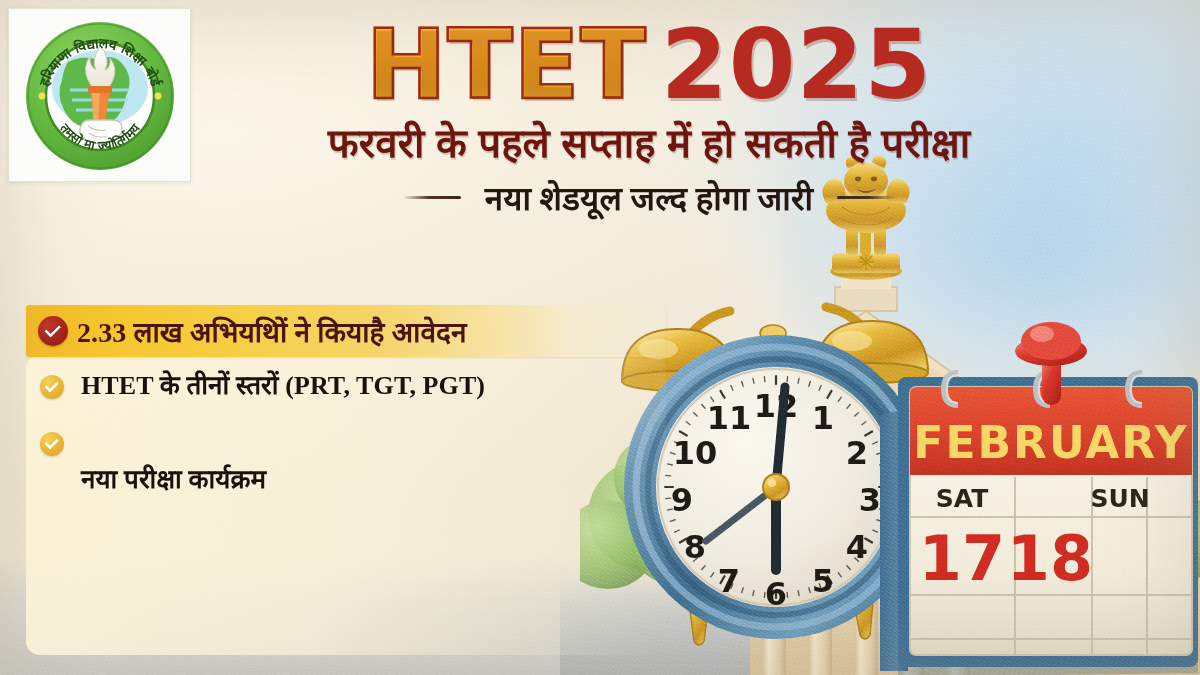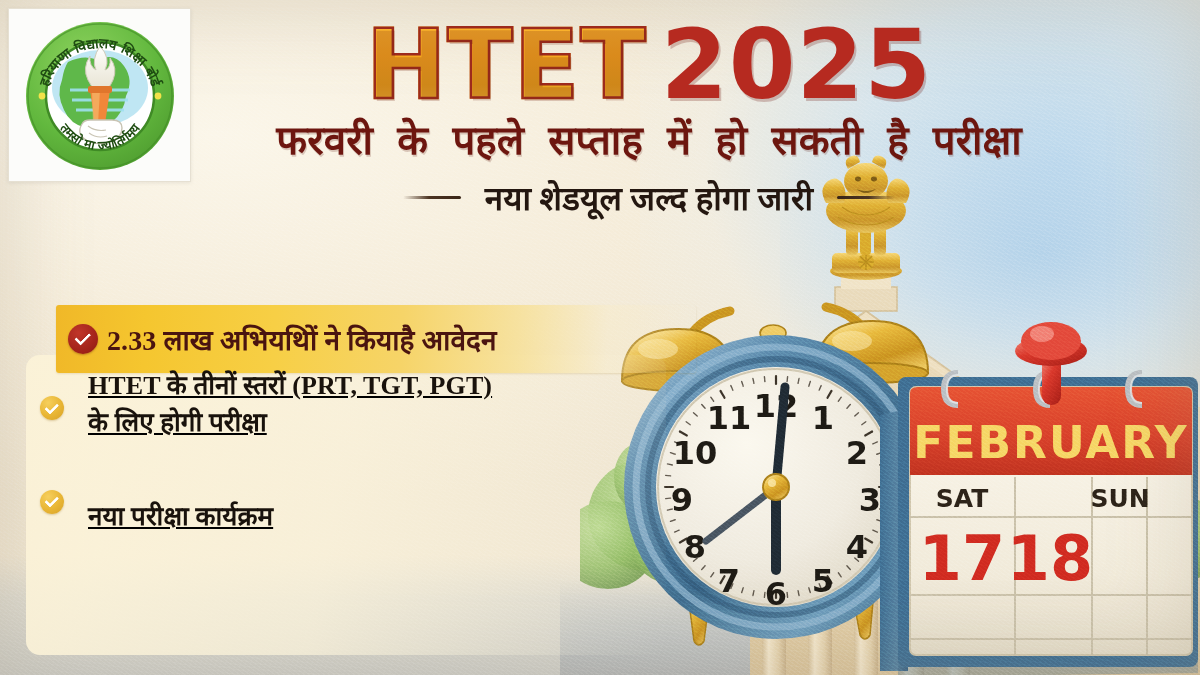--- a/index.html
+++ b/index.html
@@ -93,21 +93,21 @@
     paint-order: stroke fill;
     text-shadow: 2px 3px 0 rgba(120,35,20,.22);
   }
   .title-year {
     color: #b62a20;
     margin-left: 14px;
     text-shadow: 2px 3px 0 rgba(110,25,15,.25);
   }
   .subtitle-hi {
     margin-top: 2px;
-    font-family: Liberation Mono, monospace;
+    font-family: Liberation Sans, sans-serif;
     font-weight: 700;
     font-size: 40px;
     line-height: 1.28;
     color: #6d160f;
     letter-spacing: .2px;
     text-shadow: 1px 1.5px 0 rgba(90,20,12,.20);
     white-space: nowrap;
   }
   .tagline-row {
     margin-top: 6px;
@@ -134,29 +134,28 @@
   .content-panel {
     position: absolute; left: 26px; top: 355px;
     width: 640px; height: 300px;
     background: linear-gradient(100deg, rgba(252,243,216,.92) 0%, rgba(251,243,219,.72) 48%, rgba(250,244,226,.12) 88%, rgba(250,245,230,0) 100%);
     border-radius: 14px;
   }
 
   
   .gold-banner {
     position: absolute; left: 26px; top: 305px;
-    width: 640px; height: 68px;
+    width: 640px; height: 52px;
     border-radius: 3px;
     background: linear-gradient(92deg,
         #f0b828 0%, #f5c62f 14%, #f7cf45 34%, #f6d468 54%,
         rgba(247,222,139,.74) 72%, rgba(249,236,196,.35) 86%, rgba(250,243,222,0) 100%);
     display: flex; align-items: center; gap: 9px;
     padding-left: 12px;
     box-shadow: 0 1px 2px rgba(160,120,30,.18);
-    margin-left: 30px;
   }
   .gold-banner-text {
     font-family: "Liberation Serif", "DejaVu Serif", serif;
     font-weight: 700;
     font-size: 28px;
     color: #4a1410;
     white-space: nowrap;
     letter-spacing: .1px;
   }
   .check-dark {
@@ -176,23 +175,22 @@
     transform: translate(-52%,-58%) rotate(-45deg);
     border-radius: 1px;
   }
 
   
   .bullet-list {
     position: absolute; left: 40px; top: 368px;
     width: 600px;
   }
   .bullet-item {
-    display: flex; align-items: center; gap: 24px;
+    display: flex; align-items: flex-start; gap: 17px;
     margin-bottom: 20px;
-    text-decoration: underline;
   }
   .check-gold {
     flex: 0 0 auto;
     width: 24px; height: 24px; border-radius: 50%;
     margin-top: 7px;
     background: radial-gradient(circle at 34% 28%, #f6cf5d 0%, #e8b534 55%, #d6a128 100%);
     position: relative;
     box-shadow: 0 1px 2px rgba(150,110,25,.30);
   }
   .check-gold::after {
@@ -649,21 +647,20 @@
     <span class="check-dark"></span>
     <span class="gold-banner-text">2.33 लाख अभियथिों ने कियाहै आवेदन</span>
   </div>
 
   <div class="bullet-list">
 
     <div class="bullet-item">
       <span class="check-gold"></span>
       <span class="bullet-text">
         <span>HTET के तीनों स्तरों (PRT, TGT, PGT)</span><br>
-        <span>के लिए होगी परीक्षा</span>
       </span>
     </div>
 
     <div class="bullet-item">
       <span class="check-gold"></span>
       <span class="bullet-text">
         <br>
         <span>नया परीक्षा कार्यक्रम</span>
       </span>
     </div>

